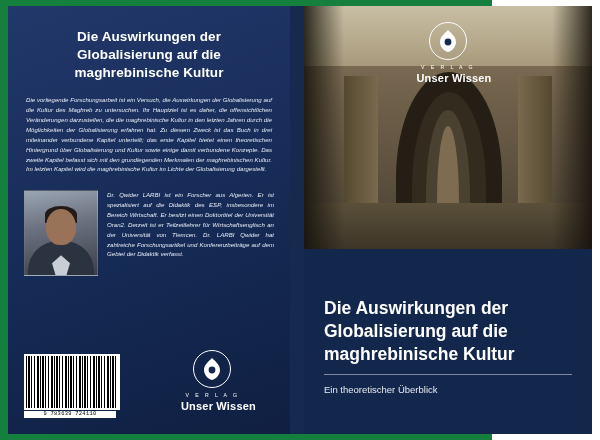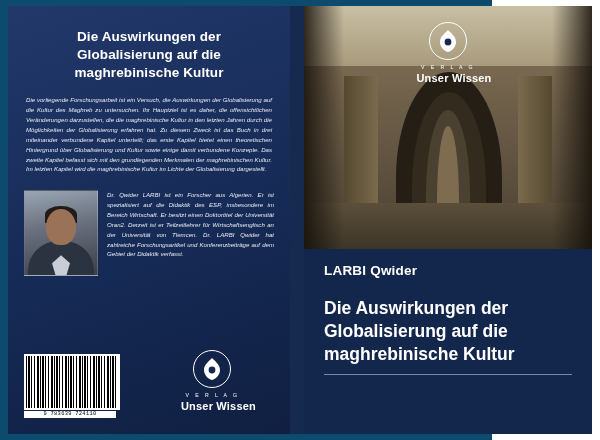--- a/index.html
+++ b/index.html
@@ -10,21 +10,21 @@
   body {
     width: 600px;
     height: 440px;
     font-family: "Liberation Sans", sans-serif;
     overflow: hidden;
   }
   .cover-wrap {
     position: relative;
     width: 492px;
     height: 440px;
-    background: #0c4a6e;
+    background: #15803d;
   }
   
   .back-cover {
     position: absolute;
     left: 8px;
     top: 6px;
     width: 282px;
     height: 428px;
     background: #1a2f5c;
     background: linear-gradient(160deg, #22386a 0%, #152a55 55%, #101f41 100%);
@@ -325,18 +325,18 @@
       <div class="logo-circle">
         <svg width="24" height="26" viewBox="0 0 24 26" aria-hidden="true">
           <path d="M12 2 C16 6 20 9 20 14 C20 19 16 23 12 24 C8 23 4 19 4 14 C4 9 8 6 12 2 Z" fill="#ffffff"></path>
           <circle cx="12" cy="14" r="3.4" fill="#16294f"></circle>
         </svg>
       </div>
       <div class="logo-verlag">V E R L A G</div>
       <div class="logo-name">Unser Wissen</div>
     </div>
 
-    <div class="front-author">LARBI Qwider</div>
     <div class="front-title">Die Auswirkungen der Globalisierung auf die maghrebinische Kultur</div>
     <div class="front-rule"></div>
+    <div class="front-subtitle">Ein theoretischer Überblick</div>
   </div>
 
 </div>
 
 </body></html>

